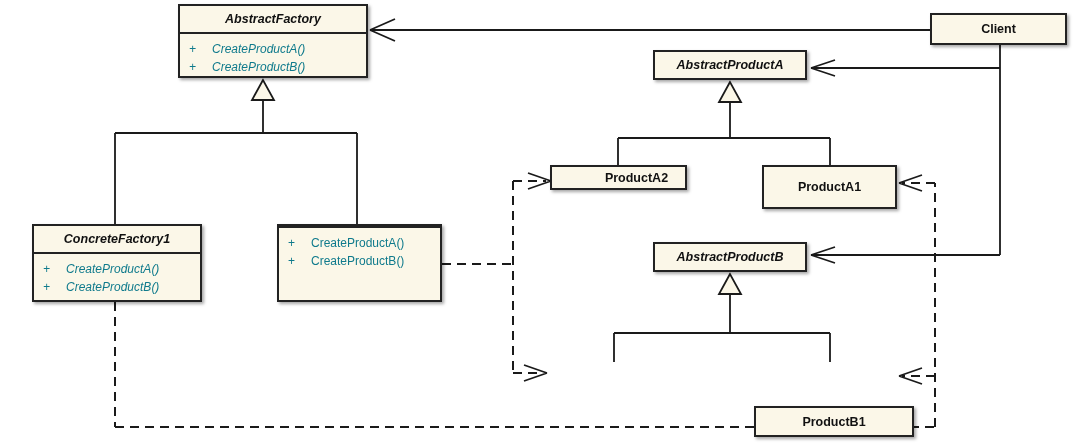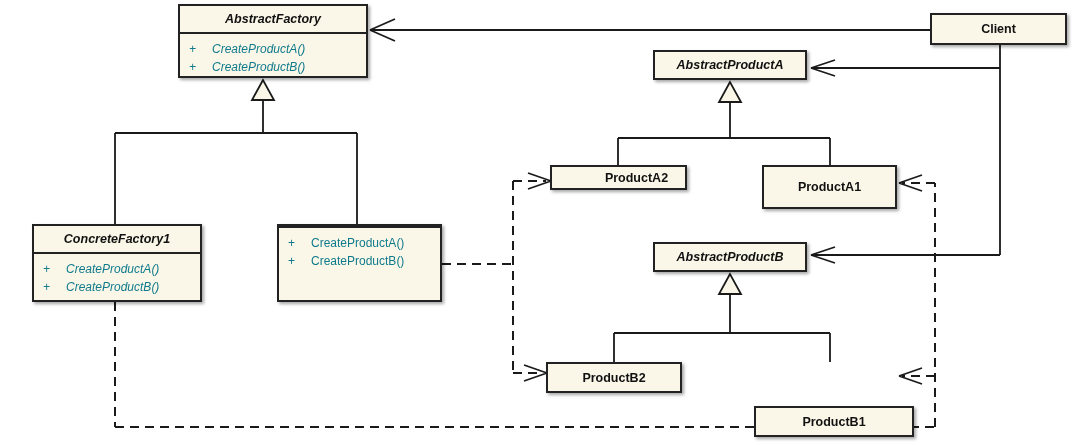--- a/index.html
+++ b/index.html
@@ -123,23 +123,20 @@
   </div>
 
   <div class="uml-class" style="left:762px; top:165px; width:135px; height:44px;">
     <div class="uml-title">ProductA1</div>
   </div>
 
   <div class="uml-class abstract" style="left:653px; top:242px; width:154px; height:30px;">
     <div class="uml-title">AbstractProductB</div>
   </div>
 
-  <div class="uml-class" style="left:546px; top:362px; width:136px; height:31px;">
-    <div class="uml-title">ProductB2</div>
-  </div>
 
   <div class="uml-class" style="left:754px; top:362px; width:160px; height:31px;margin-top:44px;">
     <div class="uml-title">ProductB1</div>
   </div>
 
   <div class="uml-class two-comp" style="left:32px; top:224px; width:170px; height:78px;font-style:italic;">
     <div class="uml-title">ConcreteFactory1</div>
     <div class="uml-methods">
       <div class="uml-method">
         <span class="vis">+</span>

